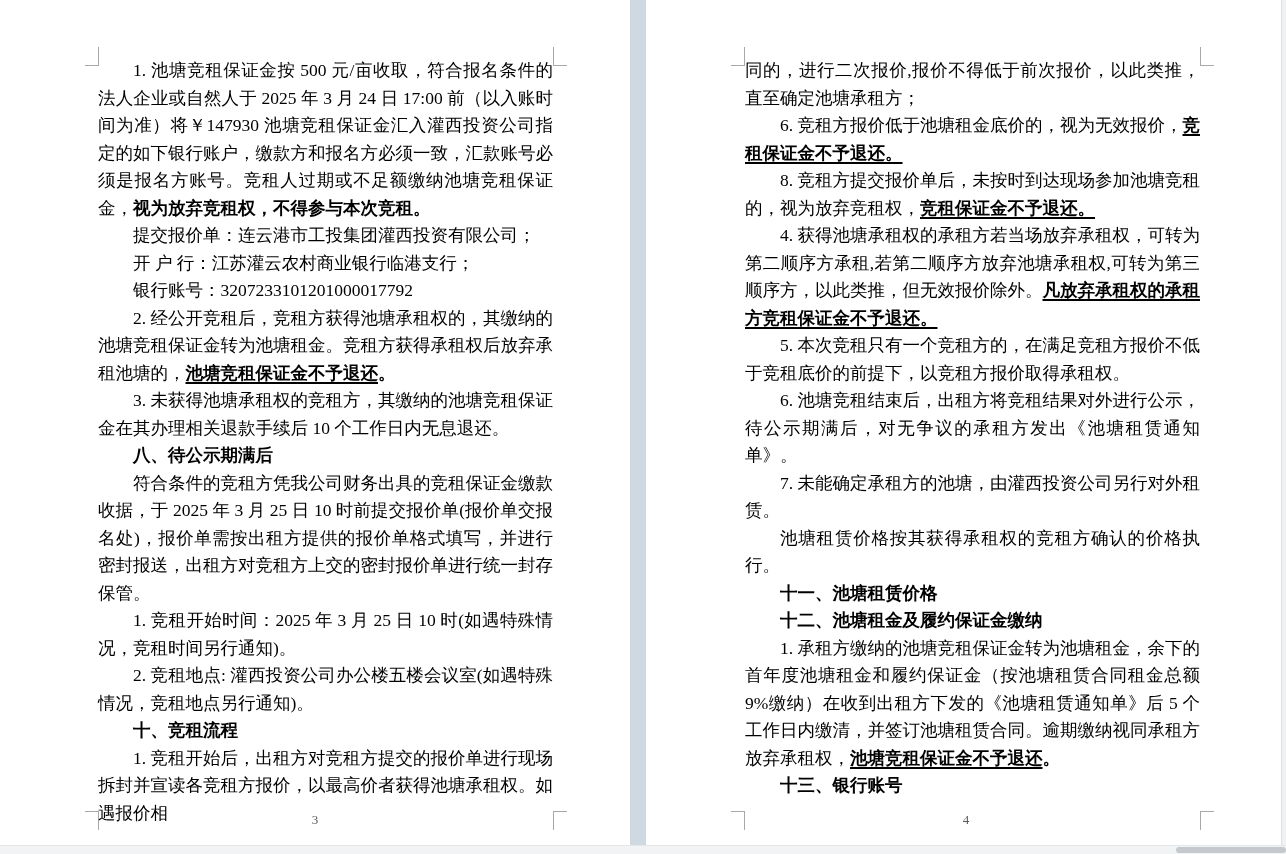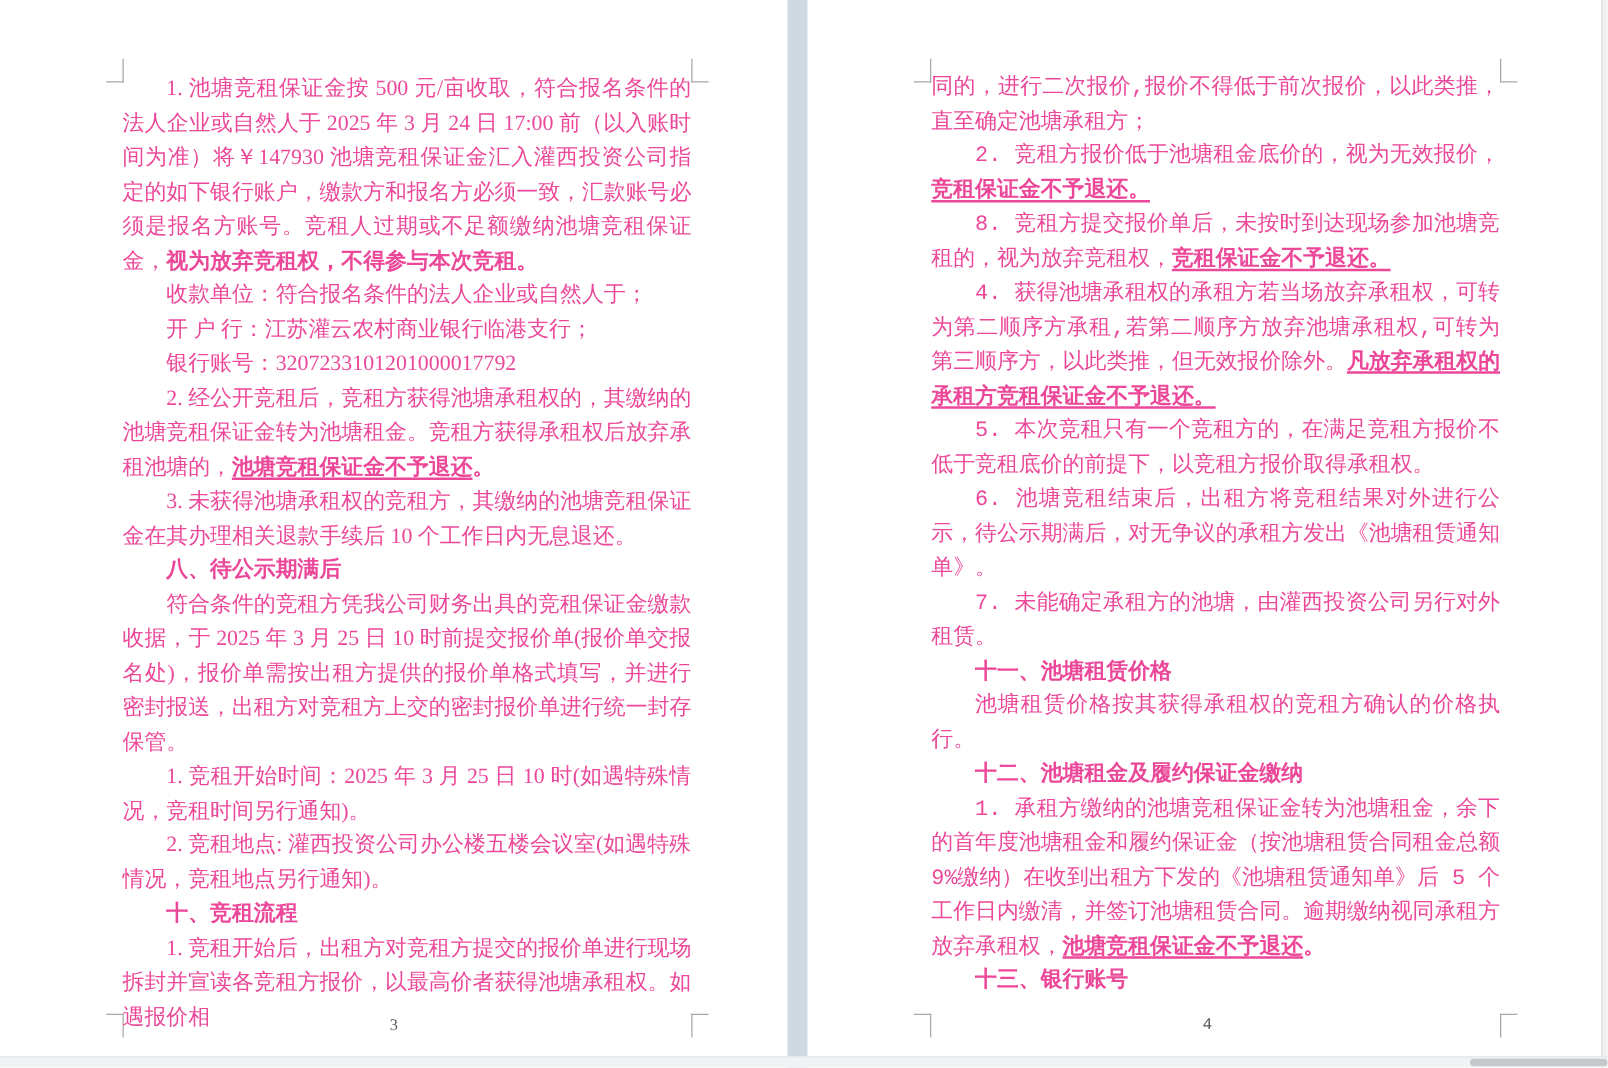--- a/index.html
+++ b/index.html
@@ -3,24 +3,24 @@
 <meta charset="utf-8">
 <style>
   html,body{margin:0;padding:0;}
   body{
     width:1286px;height:854px;position:relative;overflow:hidden;
     background:#ffffff;
     font-family:"Liberation Serif","DejaVu Serif",serif;
   }
   .page{position:absolute;top:0;height:845px;background:#ffffff;}
   #page-left{left:0;width:630px;}
-  #page-right{left:646px;width:640px;font-family:Liberation Mono, monospace;}
+  #page-right{left:646px;width:640px;}
   .page-body{
     position:absolute;top:57px;width:455px;
-    font-size:17.5px;line-height:27.5px;color:#ec4899;
+    font-size:17.5px;line-height:27.5px;color:#000000;
     text-align:justify;
   }
   #page-left .page-body{left:98px;}
   #page-right .page-body{left:99px;}
   p.para{margin:0;text-indent:2em;}
   p.para.noindent{text-indent:0;}
   .b{font-weight:bold;}
   .u{text-decoration:underline;text-underline-offset:3px;text-decoration-thickness:1.5px;}
   
   .cm{position:absolute;width:13px;height:18px;border:0 solid #a8a8a8;}
@@ -55,21 +55,21 @@
 </head>
 <body>
 
 <div class="page" id="page-left">
   <div class="cm tl left-col"></div>
   <div class="cm tr right-col"></div>
   <div class="cm bl left-col"></div>
   <div class="cm br right-col"></div>
   <div class="page-body">
       <p class="para"><span>1. 池塘竞租保证金按 500 元/亩收取，符合报名条件的法人企业或自然人于 2025 年 3 月 24 日 17:00 前（以入账时间为准）将￥147930 池塘竞租保证金汇入灌西投资公司指定的如下银行账户，缴款方和报名方必须一致，汇款账号必须是报名方账号。竞租人过期或不足额缴纳池塘竞租保证金，</span><span class="b">视为放弃竞租权，不得参与本次竞租。</span></p>
-      <p class="para"><span>收款单位：符合报名条件的法人企业或自然人于；</span></p>
+      <p class="para"><span>提交报价单：连云港市工投集团灌西投资有限公司；</span></p>
       <p class="para"><span>开 户 行：江苏灌云农村商业银行临港支行；</span></p>
       <p class="para"><span>银行账号：3207233101201000017792</span></p>
       <p class="para"><span>2. 经公开竞租后，竞租方获得池塘承租权的，其缴纳的池塘竞租保证金转为池塘租金。竞租方获得承租权后放弃承租池塘的，</span><span class="b u">池塘竞租保证金不予退还</span><span class="b">。</span></p>
       <p class="para"><span>3. 未获得池塘承租权的竞租方，其缴纳的池塘竞租保证金在其办理相关退款手续后 10 个工作日内无息退还。</span></p>
       <p class="para"><span class="b">八、待公示期满后</span></p>
       <p class="para"><span>符合条件的竞租方凭我公司财务出具的竞租保证金缴款收据，于 2025 年 3 月 25 日 10 时前提交报价单(报价单交报名处)，报价单需按出租方提供的报价单格式填写，并进行密封报送，出租方对竞租方上交的密封报价单进行统一封存保管。</span></p>
       <p class="para"><span>1. 竞租开始时间：2025 年 3 月 25 日 10 时(如遇特殊情况，竞租时间另行通知)。</span></p>
       <p class="para"><span>2. 竞租地点: 灌西投资公司办公楼五楼会议室(如遇特殊情况，竞租地点另行通知)。</span></p>
       <p class="para"><span class="b">十、竞租流程</span></p>
       <p class="para"><span>1. 竞租开始后，出租方对竞租方提交的报价单进行现场拆封并宣读各竞租方报价，以最高价者获得池塘承租权。如遇报价相</span></p>
@@ -77,28 +77,28 @@
   <div class="page-number">3</div>
 </div>
 
 <div class="page" id="page-right">
   <div class="cm tl left-col"></div>
   <div class="cm tr right-col"></div>
   <div class="cm bl left-col"></div>
   <div class="cm br right-col"></div>
   <div class="page-body">
       <p class="para noindent"><span>同的，进行二次报价,报价不得低于前次报价，以此类推，直至确定池塘承租方；</span></p>
-      <p class="para"><span>2. 竞租方报价低于池塘租金底价的，视为无效报价，</span><span class="b u">竞租保证金不予退还。</span></p>
+      <p class="para"><span>6. 竞租方报价低于池塘租金底价的，视为无效报价，</span><span class="b u">竞租保证金不予退还。</span></p>
       <p class="para"><span>8. 竞租方提交报价单后，未按时到达现场参加池塘竞租的，视为放弃竞租权，</span><span class="b u">竞租保证金不予退还。</span></p>
       <p class="para"><span>4. 获得池塘承租权的承租方若当场放弃承租权，可转为第二顺序方承租,若第二顺序方放弃池塘承租权,可转为第三顺序方，以此类推，但无效报价除外。</span><span class="b u">凡放弃承租权的承租方竞租保证金不予退还。</span></p>
       <p class="para"><span>5. 本次竞租只有一个竞租方的，在满足竞租方报价不低于竞租底价的前提下，以竞租方报价取得承租权。</span></p>
       <p class="para"><span>6. 池塘竞租结束后，出租方将竞租结果对外进行公示，待公示期满后，对无争议的承租方发出《池塘租赁通知单》。</span></p>
       <p class="para"><span>7. 未能确定承租方的池塘，由灌西投资公司另行对外租赁。</span></p>
+      <p class="para"><span>池塘租赁价格按其获得承租权的竞租方确认的价格执行。</span></p>
       <p class="para"><span class="b">十一、池塘租赁价格</span></p>
-      <p class="para"><span>池塘租赁价格按其获得承租权的竞租方确认的价格执行。</span></p>
       <p class="para"><span class="b">十二、池塘租金及履约保证金缴纳</span></p>
       <p class="para"><span>1. 承租方缴纳的池塘竞租保证金转为池塘租金，余下的首年度池塘租金和履约保证金（按池塘租赁合同租金总额 9%缴纳）在收到出租方下发的《池塘租赁通知单》后 5 个工作日内缴清，并签订池塘租赁合同。逾期缴纳视同承租方放弃承租权，</span><span class="b u">池塘竞租保证金不予退还</span><span class="b">。</span></p>
       <p class="para"><span class="b">十三、银行账号</span></p>
     </div>
   <div class="page-number">4</div>
 </div>
 
 <div id="page-divider"></div>
 <div id="right-edge"></div>
 <div id="hscrollbar"></div>

